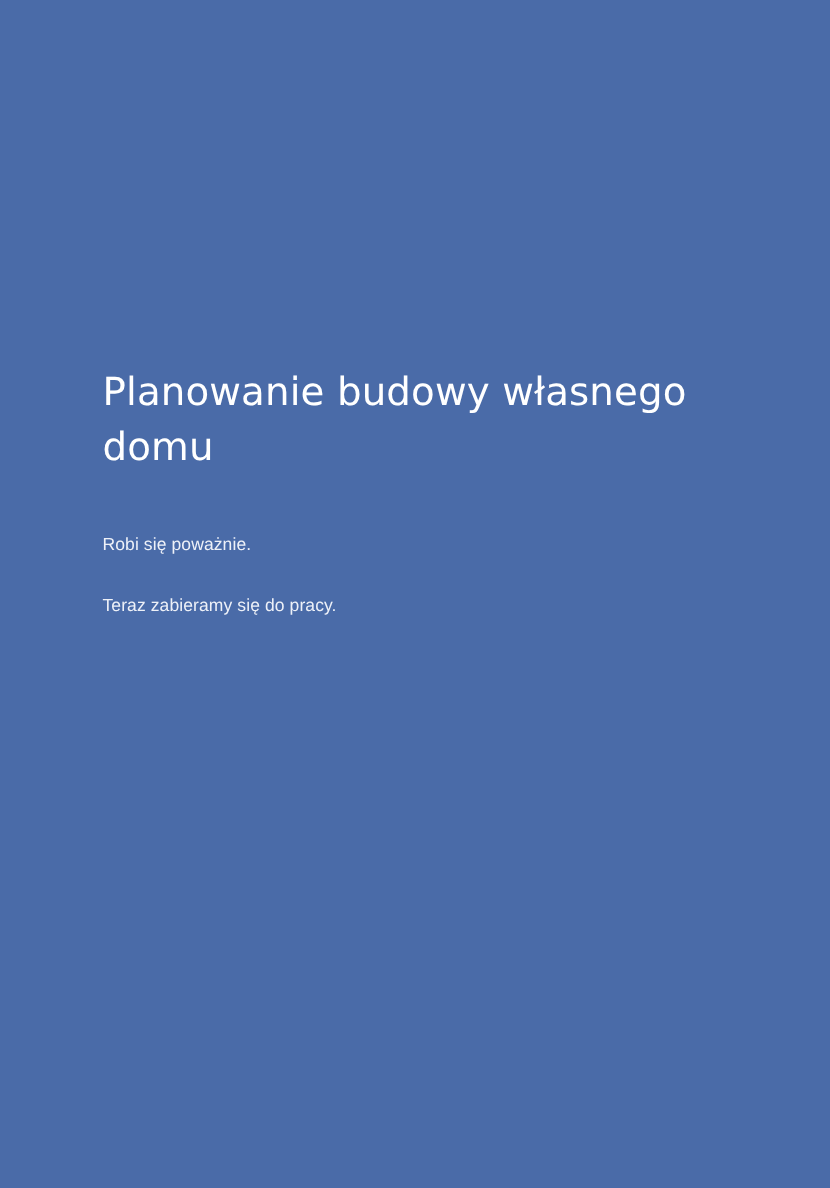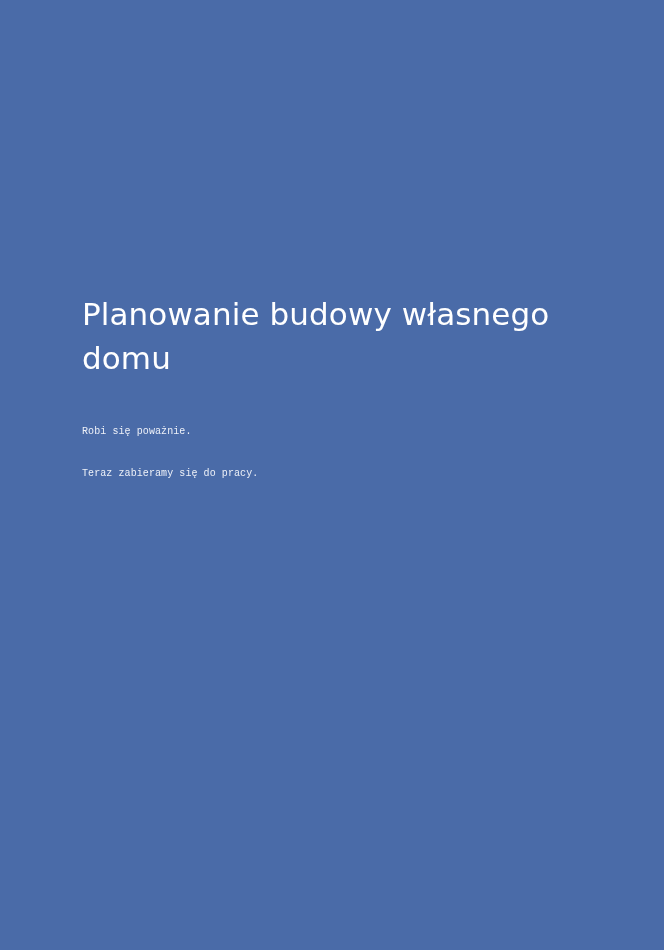--- a/index.html
+++ b/index.html
@@ -30,22 +30,22 @@
     font-family: "DejaVu Sans", sans-serif;
     font-weight: 400;
     font-size: 31px;
     line-height: 1.42;
     color: #ffffff;
     letter-spacing: 0.1px;
     margin: 0 0 44px 0;
     max-width: 470px;
   }
   .body-par {
-    font-family: Liberation Mono, monospace;
-    font-size: 10px;
+    font-family: Liberation Sans, sans-serif;
+    font-size: 14px;
     line-height: 1.62;
     color: #eef1f8;
     margin: 0 0 26px 0;
     max-width: 512px;
     letter-spacing: 0.08px;
   }
   .body-par:last-child {
     margin-bottom: 0;
   }
 </style>

